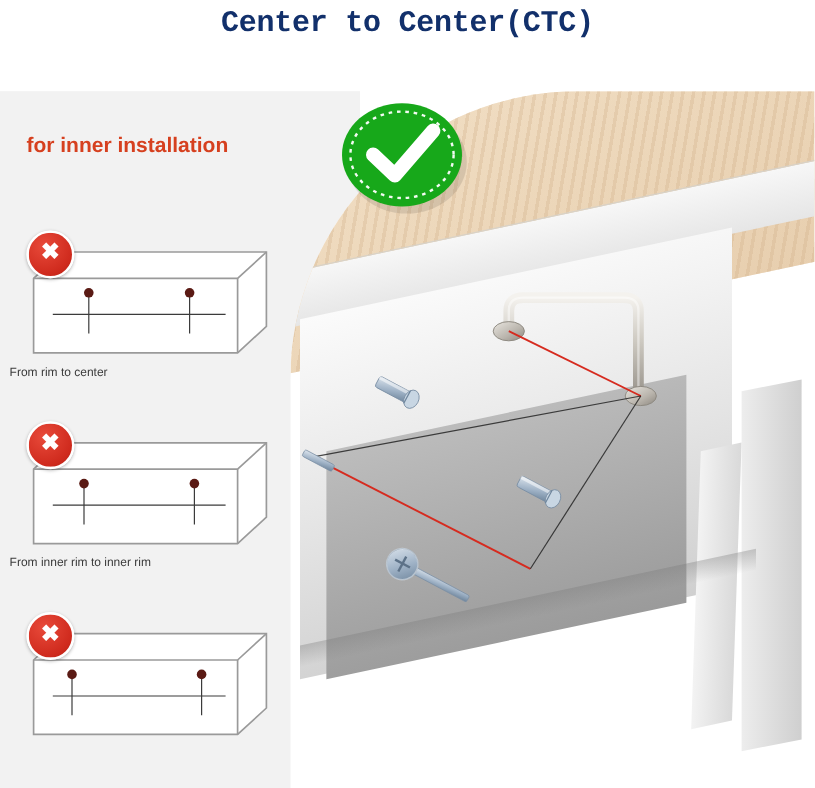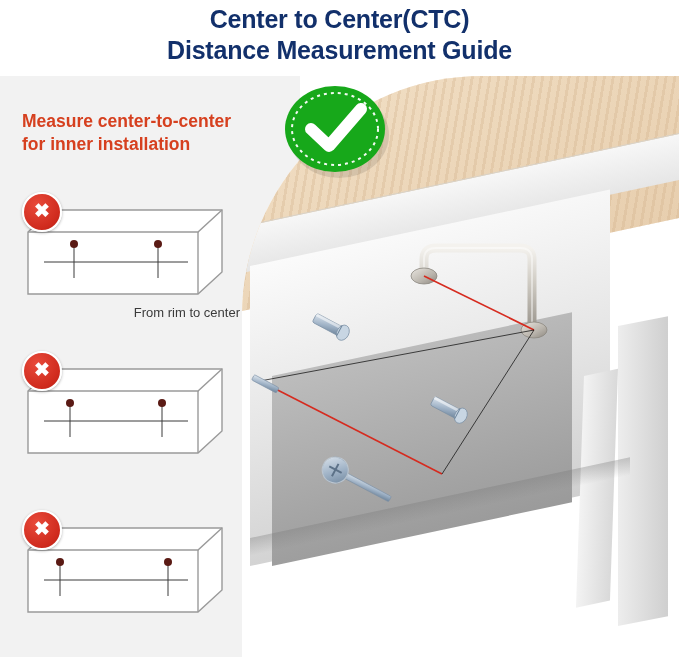--- a/index.html
+++ b/index.html
@@ -21,21 +21,21 @@
   
   .title-block {
     position: absolute;
     top: 4px;
     left: 0;
     width: 679px;
     text-align: center;
     z-index: 40;
   }
   .title-line {
-    font-family: Liberation Sans, sans-serif;
+    font-family: Liberation Mono, monospace;
     font-weight: bold;
     font-size: 25px;
     letter-spacing: -0.2px;
     color: #12306b;
     line-height: 31px;
   }
 
   
   .left-panel {
     position: absolute;
@@ -193,22 +193,22 @@
     width: 232px;
     z-index: 20;
   }
   .ex1 { top: 196px; }
   .ex2 { top: 355px; }
   .ex3 { top: 514px; }
 
   .ex-svg { display: block; }
 
   .ex-caption {
-    text-align: right;
-    font-size: 13px;
+    text-align: left;
+    font-size: 10px;
     color: #3b3b3b;
     margin-top: 1px;
     width: 232px;
   }
 
   .x-badge {
     position: absolute;
     left: 14px;
     top: -4px;
     width: 36px;
@@ -301,34 +301,32 @@
           <g transform="translate(18,305) rotate(28)">
             <rect x="-8" y="-3" width="28" height="6" rx="1.5" fill="url(#screwg)" stroke="#7b8fa4" stroke-width="0.6"></rect>
           </g>
         </svg>
       </div>
     </div>
   </div>
 
   <div class="title-block">
     <div class="title-line">Center to Center(CTC)</div>
-    <div class="title-line">Distance Measurement Guide</div>
   </div>
 
   <div class="check-badge">
     <svg viewBox="0 0 116 102" width="116" height="102">
       <ellipse cx="62" cy="56" rx="50" ry="43" fill="rgba(0,0,0,0.10)"></ellipse>
       <ellipse cx="58" cy="50" rx="50" ry="43" fill="#17a81a"></ellipse>
       <ellipse cx="58" cy="50" rx="43" ry="36" fill="none" stroke="#ffffff" stroke-width="2" stroke-dasharray="3 4" opacity="0.95"></ellipse>
       <path d="M34,50 L52,67 L84,30" fill="none" stroke="#ffffff" stroke-width="12" stroke-linecap="round" stroke-linejoin="round"></path>
     </svg>
   </div>
 
   <div class="headline">
-    <div>Measure center-to-center</div>
     <div>for inner installation</div>
   </div>
 
   <div class="example ex1">
     <div class="x-badge">✖</div>
     <svg class="ex-svg" width="232" height="108" viewBox="0 0 232 108">
       <path d="M20,36 L44,14 L214,14 L214,76 L190,98 L20,98 Z" fill="#ffffff" stroke="#9a9a9a" stroke-width="1.4"></path>
       <path d="M20,36 L190,36 L214,14" fill="none" stroke="#9a9a9a" stroke-width="1.4"></path>
       <path d="M190,36 L190,98" fill="none" stroke="#9a9a9a" stroke-width="1.4"></path>
       <line x1="36" y1="66" x2="180" y2="66" stroke="#3b3b3b" stroke-width="1"></line>
@@ -345,20 +343,21 @@
     <svg class="ex-svg" width="232" height="108" viewBox="0 0 232 108">
       <path d="M20,36 L44,14 L214,14 L214,76 L190,98 L20,98 Z" fill="#ffffff" stroke="#9a9a9a" stroke-width="1.4"></path>
       <path d="M20,36 L190,36 L214,14" fill="none" stroke="#9a9a9a" stroke-width="1.4"></path>
       <path d="M190,36 L190,98" fill="none" stroke="#9a9a9a" stroke-width="1.4"></path>
       <line x1="36" y1="66" x2="180" y2="66" stroke="#3b3b3b" stroke-width="1"></line>
       <line x1="62" y1="48" x2="62" y2="82" stroke="#3b3b3b" stroke-width="1"></line>
       <line x1="154" y1="48" x2="154" y2="82" stroke="#3b3b3b" stroke-width="1"></line>
       <circle cx="62" cy="48" r="4" fill="#5a1a14"></circle>
       <circle cx="154" cy="48" r="4" fill="#5a1a14"></circle>
     </svg>
+    <div class="ex-caption">From inner rim to inner rim</div>
   </div>
 
   <div class="example ex3">
     <div class="x-badge">✖</div>
     <svg class="ex-svg" width="232" height="108" viewBox="0 0 232 108">
       <path d="M20,36 L44,14 L214,14 L214,76 L190,98 L20,98 Z" fill="#ffffff" stroke="#9a9a9a" stroke-width="1.4"></path>
       <path d="M20,36 L190,36 L214,14" fill="none" stroke="#9a9a9a" stroke-width="1.4"></path>
       <path d="M190,36 L190,98" fill="none" stroke="#9a9a9a" stroke-width="1.4"></path>
       <line x1="36" y1="66" x2="180" y2="66" stroke="#3b3b3b" stroke-width="1"></line>
       <line x1="52" y1="48" x2="52" y2="82" stroke="#3b3b3b" stroke-width="1"></line>

